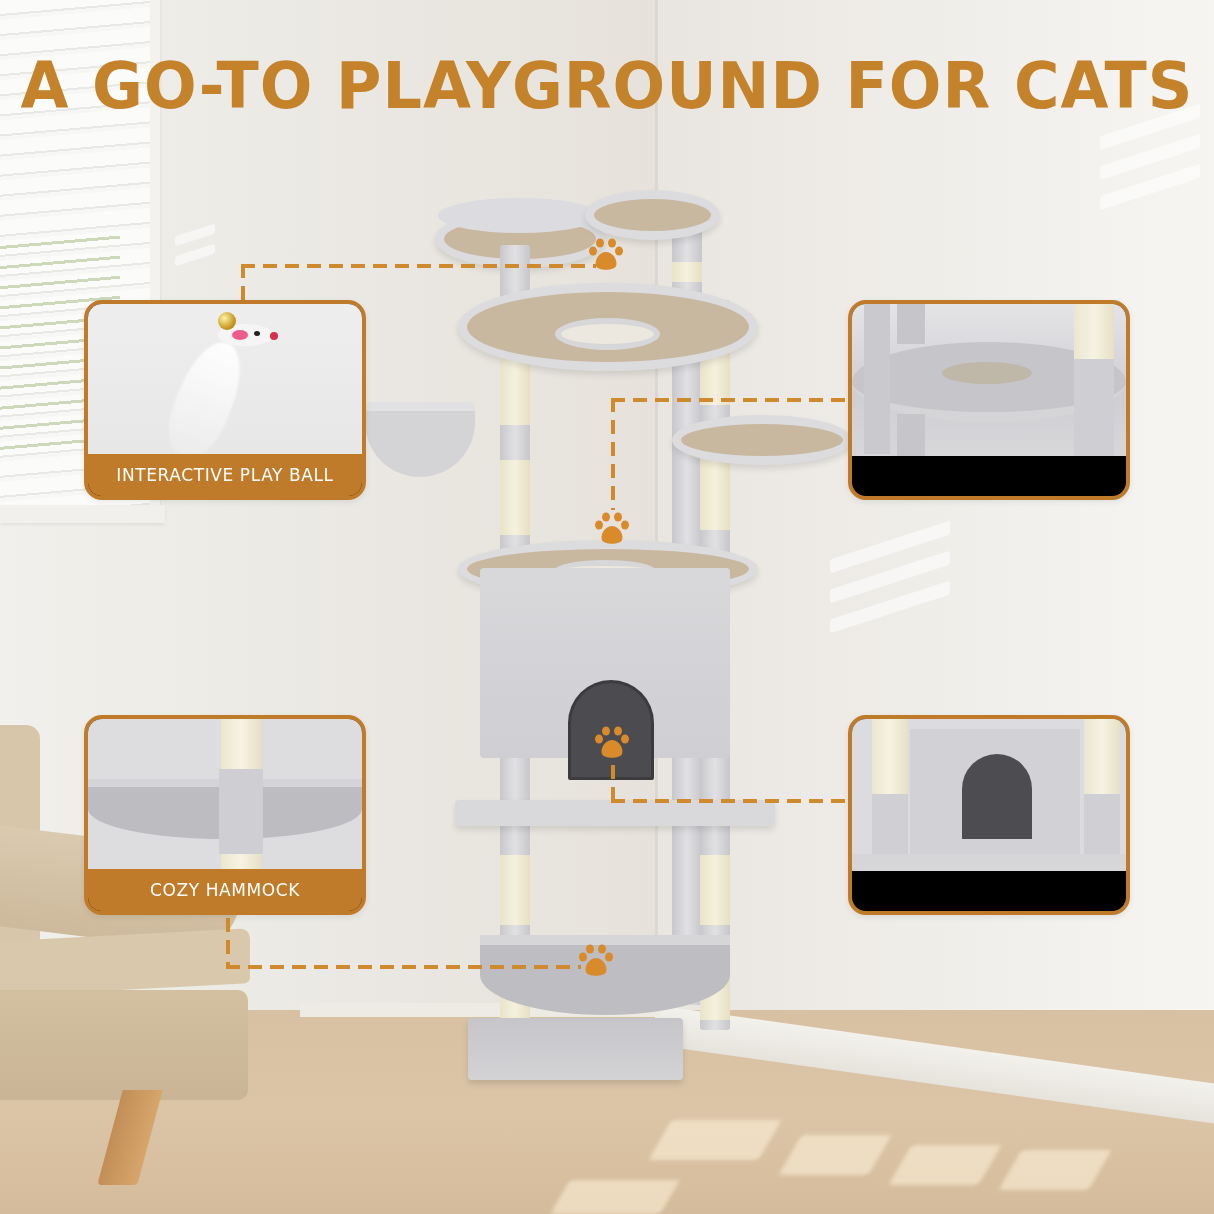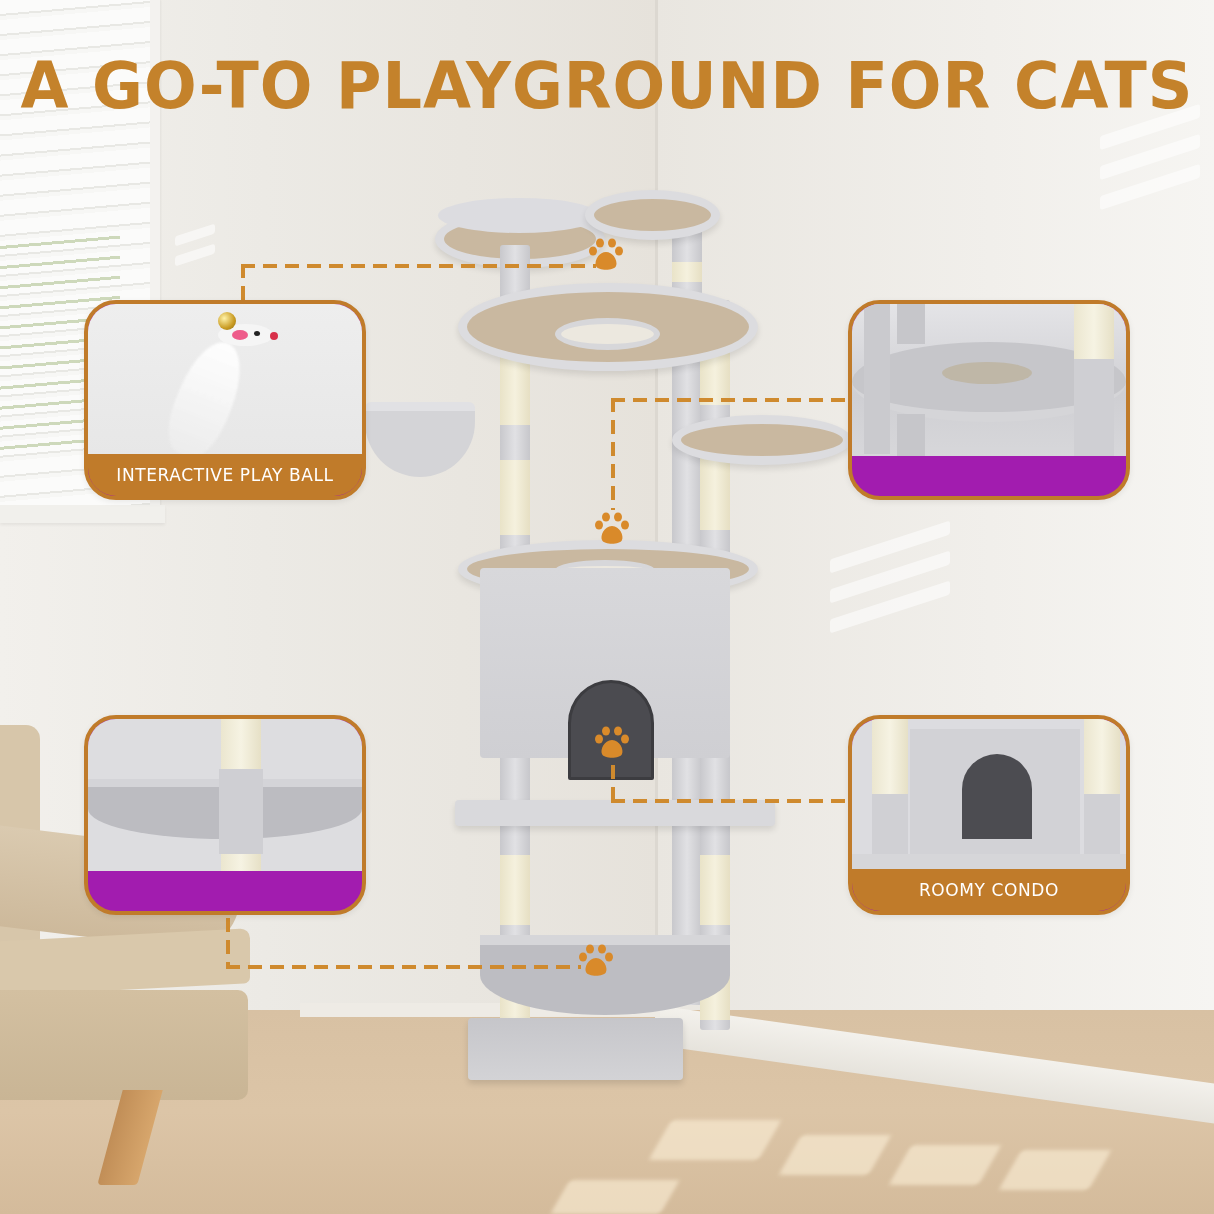--- a/index.html
+++ b/index.html
@@ -48,21 +48,21 @@
   .basket { position: absolute; left: 365px; top: 402px; width: 110px; height: 75px; background: #d4d4d7; border-radius: 6px 6px 55px 55px; border-top: 9px solid #e1e1e4; }
   .base { position: absolute; left: 468px; top: 1018px; width: 215px; height: 62px; background: linear-gradient(180deg, #c6c6ca, #d3d3d6); border-radius: 4px; box-shadow: 0 4px 6px rgba(0,0,0,.12); }
   .toy-string { position: absolute; left: 609px; top: 572px; width: 7px; height: 40px; background: #f2f2f2; border-radius: 3px; transform: rotate(6deg); }
 
   
   .title { position: absolute; left: 0; right: 0; top: 50px; text-align: center;
     font-family: "DejaVu Sans", sans-serif; font-weight: bold; font-size: 62px; letter-spacing: 1px;
     color: #c4822b; transform: scaleY(1.02); }
 
   
-  .card { position: absolute; width: 282px; height: 200px; border: 4px solid #c07b2a; border-radius: 32px; overflow: hidden; background: #a21caf; box-shadow: 0 2px 6px rgba(0,0,0,.08); }
+  .card { position: absolute; width: 282px; height: 200px; border: 4px solid #c07b2a; border-radius: 18px; overflow: hidden; background: #000000; box-shadow: 0 2px 6px rgba(0,0,0,.08); }
   .card-photo { position: absolute; left: 0; right: 0; top: 0; height: 152px; }
   .card-label { position: absolute; left: 0; right: 0; bottom: 0; height: 42px; background: #c07b2a; color: #fff;
     font-family: "DejaVu Sans", sans-serif; font-size: 17px; letter-spacing: .6px; display: flex; align-items: center; justify-content: center; }
 
   .photo-toy { background: linear-gradient(180deg, #eeeeee, #e7e7e7); }
   .toy-feather { position: absolute; left: 90px; top: 35px; width: 55px; height: 120px; background: linear-gradient(180deg, rgba(255,255,255,.95), rgba(240,240,240,.5)); border-radius: 50% 50% 40% 40%; transform: rotate(22deg); filter: blur(1px); }
   .toy-head { position: absolute; left: 130px; top: 20px; width: 55px; height: 22px; background: #f5f5f5; border-radius: 50%; }
   .toy-ear { position: absolute; left: 144px; top: 26px; width: 16px; height: 10px; background: #ee5b8a; border-radius: 50%; }
   .toy-eye { position: absolute; left: 166px; top: 27px; width: 6px; height: 5px; background: #222; border-radius: 50%; }
   .toy-nose { position: absolute; left: 182px; top: 28px; width: 8px; height: 8px; background: #d8304a; border-radius: 50%; }
@@ -239,26 +239,26 @@
     <div class="pc-post" style="left:222px;top:55px;height:97px;width:40px;background:#cfcfd3;"></div>
   </div>
 </div>
 
 <div class="card" style="left:84px;top:715px;">
   <div class="card-photo photo-hammock">
     <div class="ph-sling"></div>
     <div class="ph-post"></div>
     <div class="ph-postfur"></div>
   </div>
+  <div class="card-label">COZY HAMMOCK</div>
 </div>
 
 <div class="card" style="left:848px;top:715px;">
   <div class="card-photo photo-condo">
     <div class="pc-box"></div>
     <div class="pc-door"></div>
     <div class="pc-post" style="left:20px;"></div>
     <div class="pc-post" style="left:232px;"></div>
     <div class="pc-post" style="left:20px;top:75px;height:65px;background:#d0d0d4;"></div>
     <div class="pc-post" style="left:232px;top:75px;height:65px;background:#d0d0d4;"></div>
     <div style="position:absolute;left:0;right:0;top:135px;height:17px;background:#d6d6d9;"></div>
   </div>
-  <div class="card-label">ROOMY CONDO</div>
 </div>
 
 </body></html>

